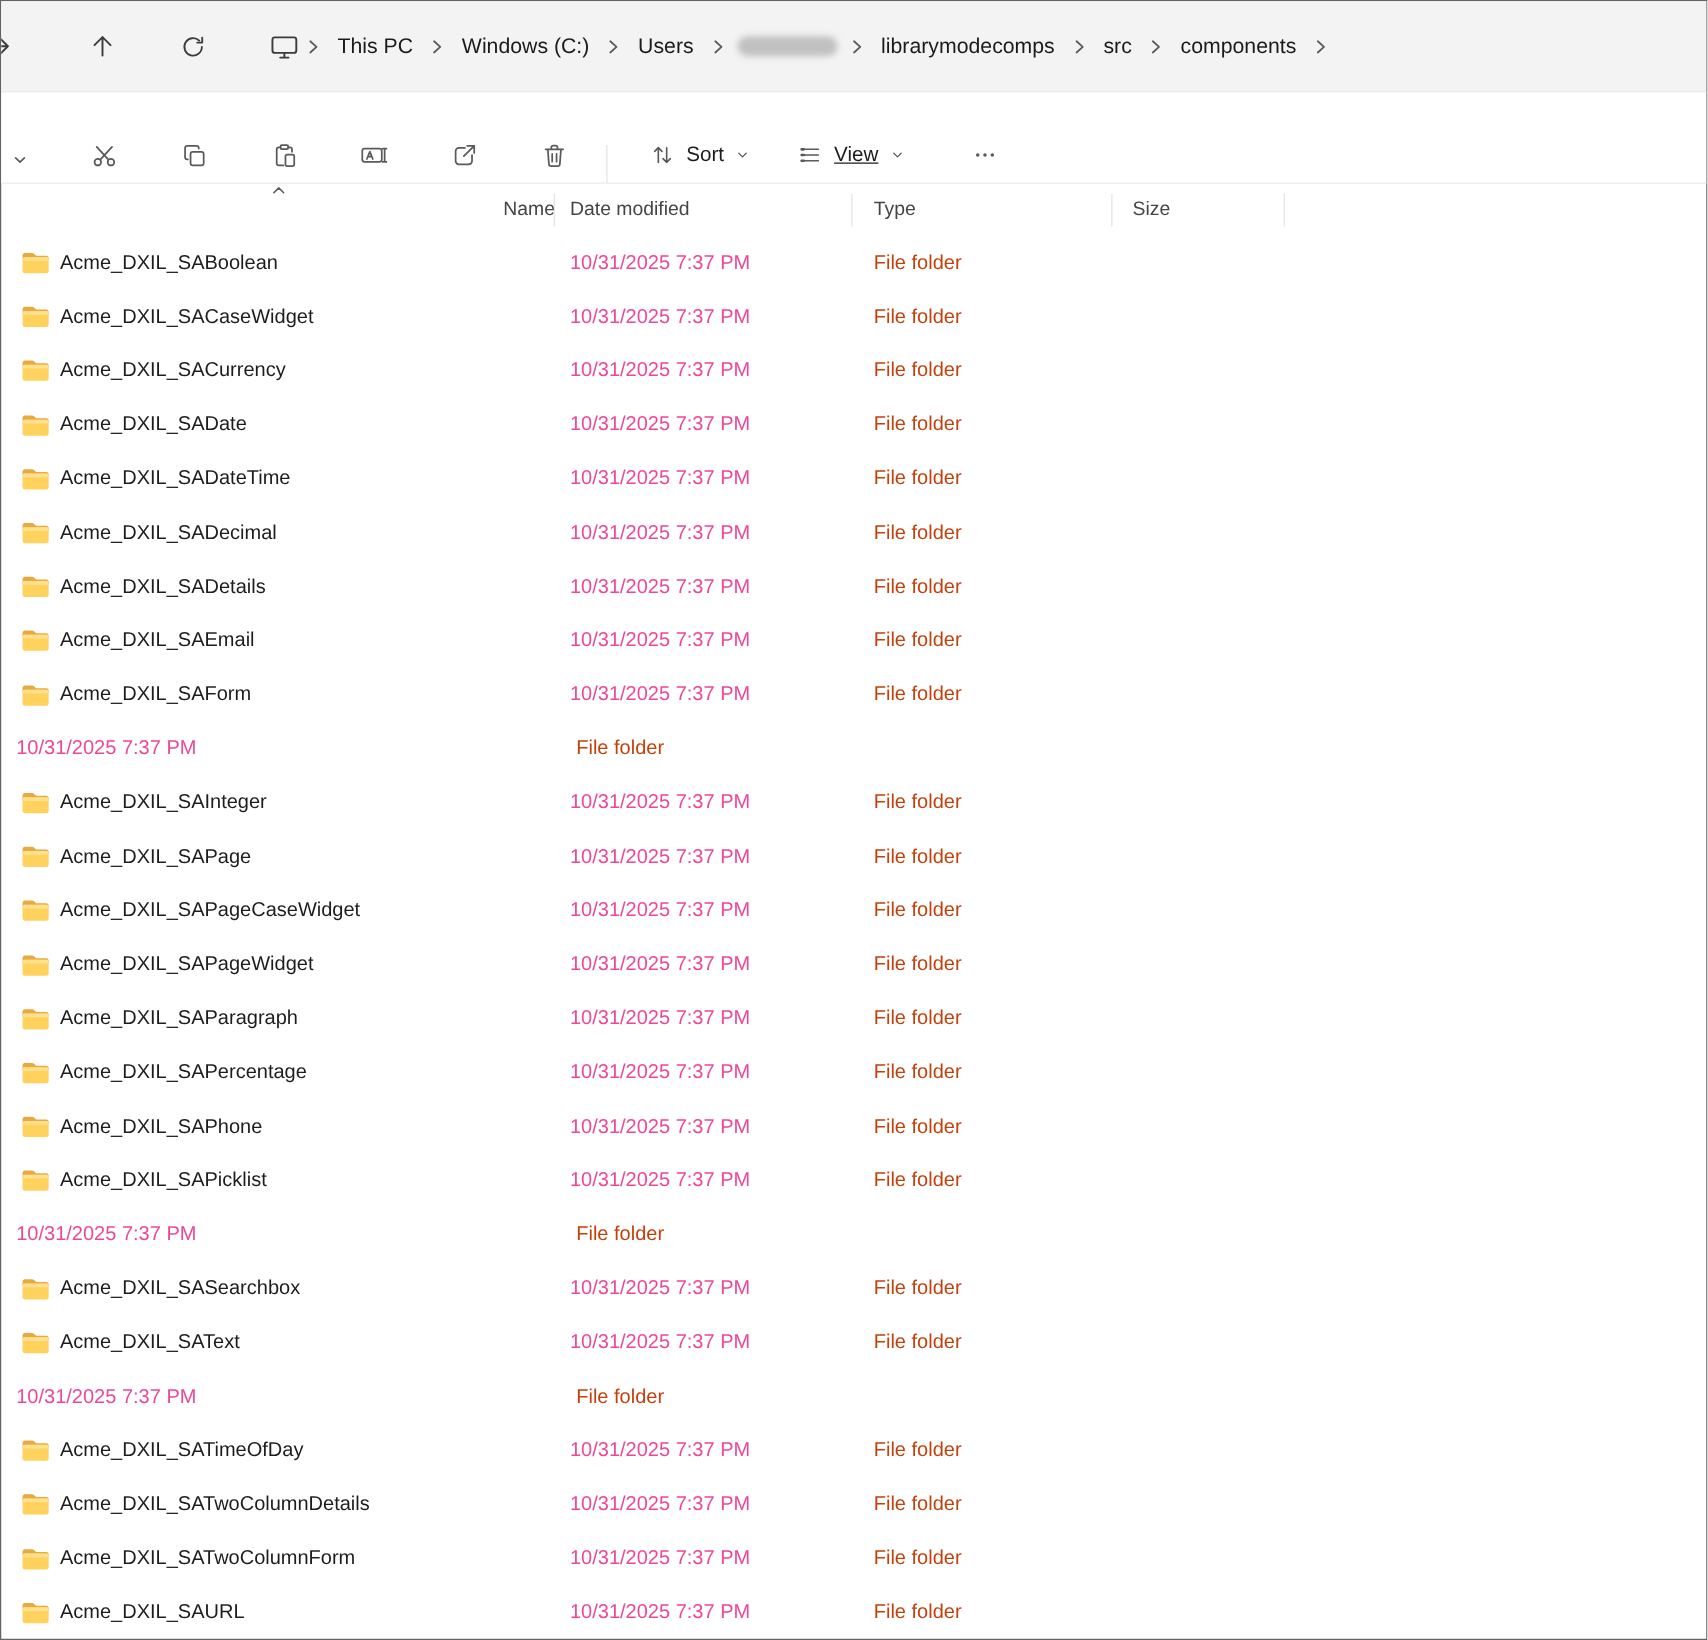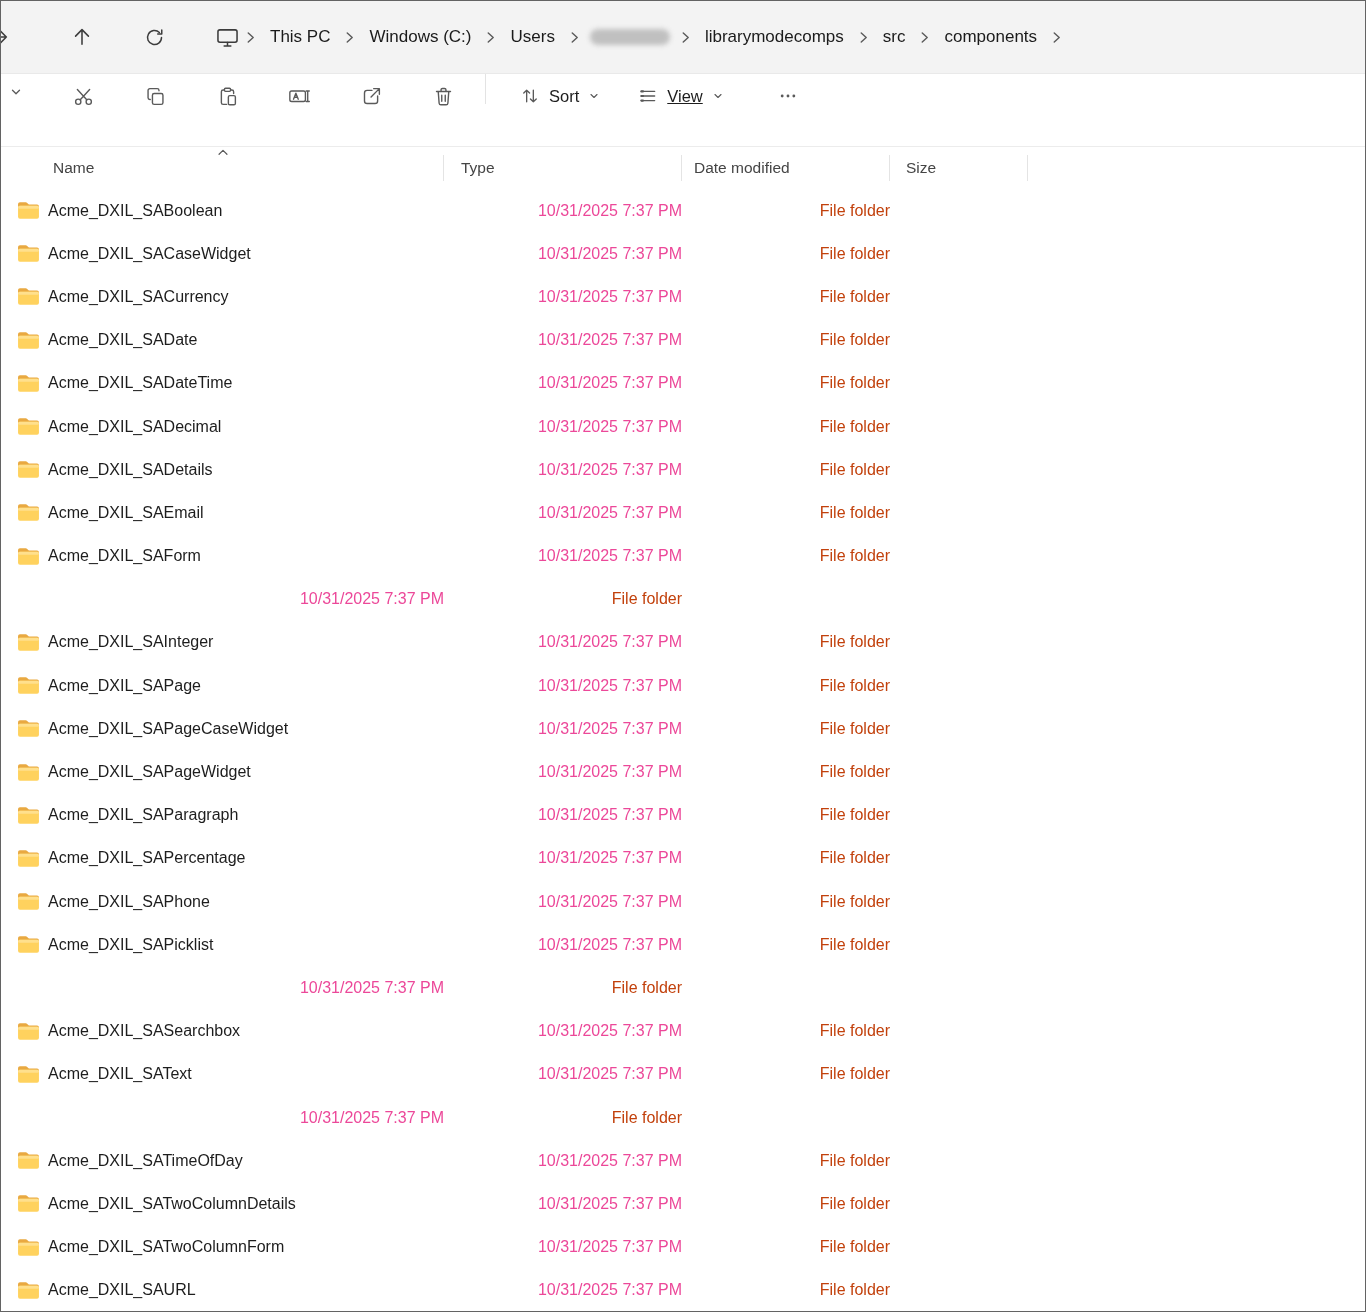--- a/index.html
+++ b/index.html
@@ -35,21 +35,21 @@
     font-size:17px; color:#1b1b1b; padding:5px 8px; border-radius:4px;
     cursor:pointer; white-space:nowrap;
   }
   .crumb-redacted {
     display:inline-block; width:80px; height:16px; background:#c0c0c0;
     border-radius:8px; filter:blur(2.5px); padding:0; margin:0 4px;
   }
   .crumb-sep { display:flex; align-items:center; margin:0 7px; }
   
   .toolbar {
-    flex:0 0 73px; background:#fff; display:flex; align-items:flex-start;
+    flex:0 0 73px; background:#fff; display:flex; align-items:flex-end;
     border-bottom:1px solid #ececec;
   }
   .tb-chevron {
     width:26px; height:36px; display:flex; align-items:center; justify-content:center;
     margin-left:2px; border-radius:4px; cursor:pointer;
   }
   .tb-btn {
     width:44px; height:44px; display:flex; align-items:center; justify-content:center;
     border-radius:6px; border:none; background:transparent; cursor:pointer;
   }
@@ -71,30 +71,30 @@
   }
   .hcell {
     position:relative; height:100%; display:flex; align-items:center;
     padding-left:12px; cursor:pointer;
   }
   .hcell::after {
     content:''; position:absolute; right:0; top:8px; bottom:8px; width:1px; background:#e4e4e4;
   }
   .hcell.filler { cursor:default; }
   .hcell.filler::after { display:none; }
-  .hcell.name-h { padding-left:52px; }
+  .hcell.name-h { padding-left:52px;justify-content:flex-end; }
   .sort-caret {
     position:absolute; left:50%; top:2px; transform:translateX(-50%);
     display:flex; align-items:center;
   }
   
   .rows { flex:1 1 auto; overflow:hidden; }
   .row {
     display:grid; grid-template-columns:443px 238px 208px 138px 1fr;
-    height:43.2px; align-items:center; font-size:16px; cursor:default;text-align:right;
+    height:43.2px; align-items:center; font-size:16px; cursor:default;
   }
   .cell-name {
     display:flex; align-items:center; gap:8px; padding-left:16px;
     color:#1d1d1d; white-space:nowrap; overflow:hidden;
   }
   .cell-date { padding-left:12px; color:#ec4899; }
   .cell-type { padding-left:17px; color:#c2410c; }
   .cell-size { padding-left:16px; color:#5f5f5f; }
   svg { display:block; }
 </style>
@@ -314,25 +314,25 @@
 
   <div class="list-header">
     <div class="hcell name-h">
       <span class="sort-caret">
         <svg width="11" height="7" viewBox="0 0 12 8" fill="none" stroke="#5a5a5a" stroke-width="1.4" stroke-linecap="round" stroke-linejoin="round">
             <path d="M1.5 6 L6 1.5 L10.5 6"></path>
           </svg>
       </span>
       <span>Name</span>
     </div>
+    <div class="hcell">
+      <span>Date modified</span>
+    </div>
     <div class="hcell" style="padding-left:17px;">
       <span>Type</span>
-    </div>
-    <div class="hcell">
-      <span>Date modified</span>
     </div>
     <div class="hcell" style="padding-left:16px;text-align:right;">
       <span>Size</span>
     </div>
     <div class="hcell filler"></div>
   </div>
 
   <div class="rows">
 
       <div class="row">

